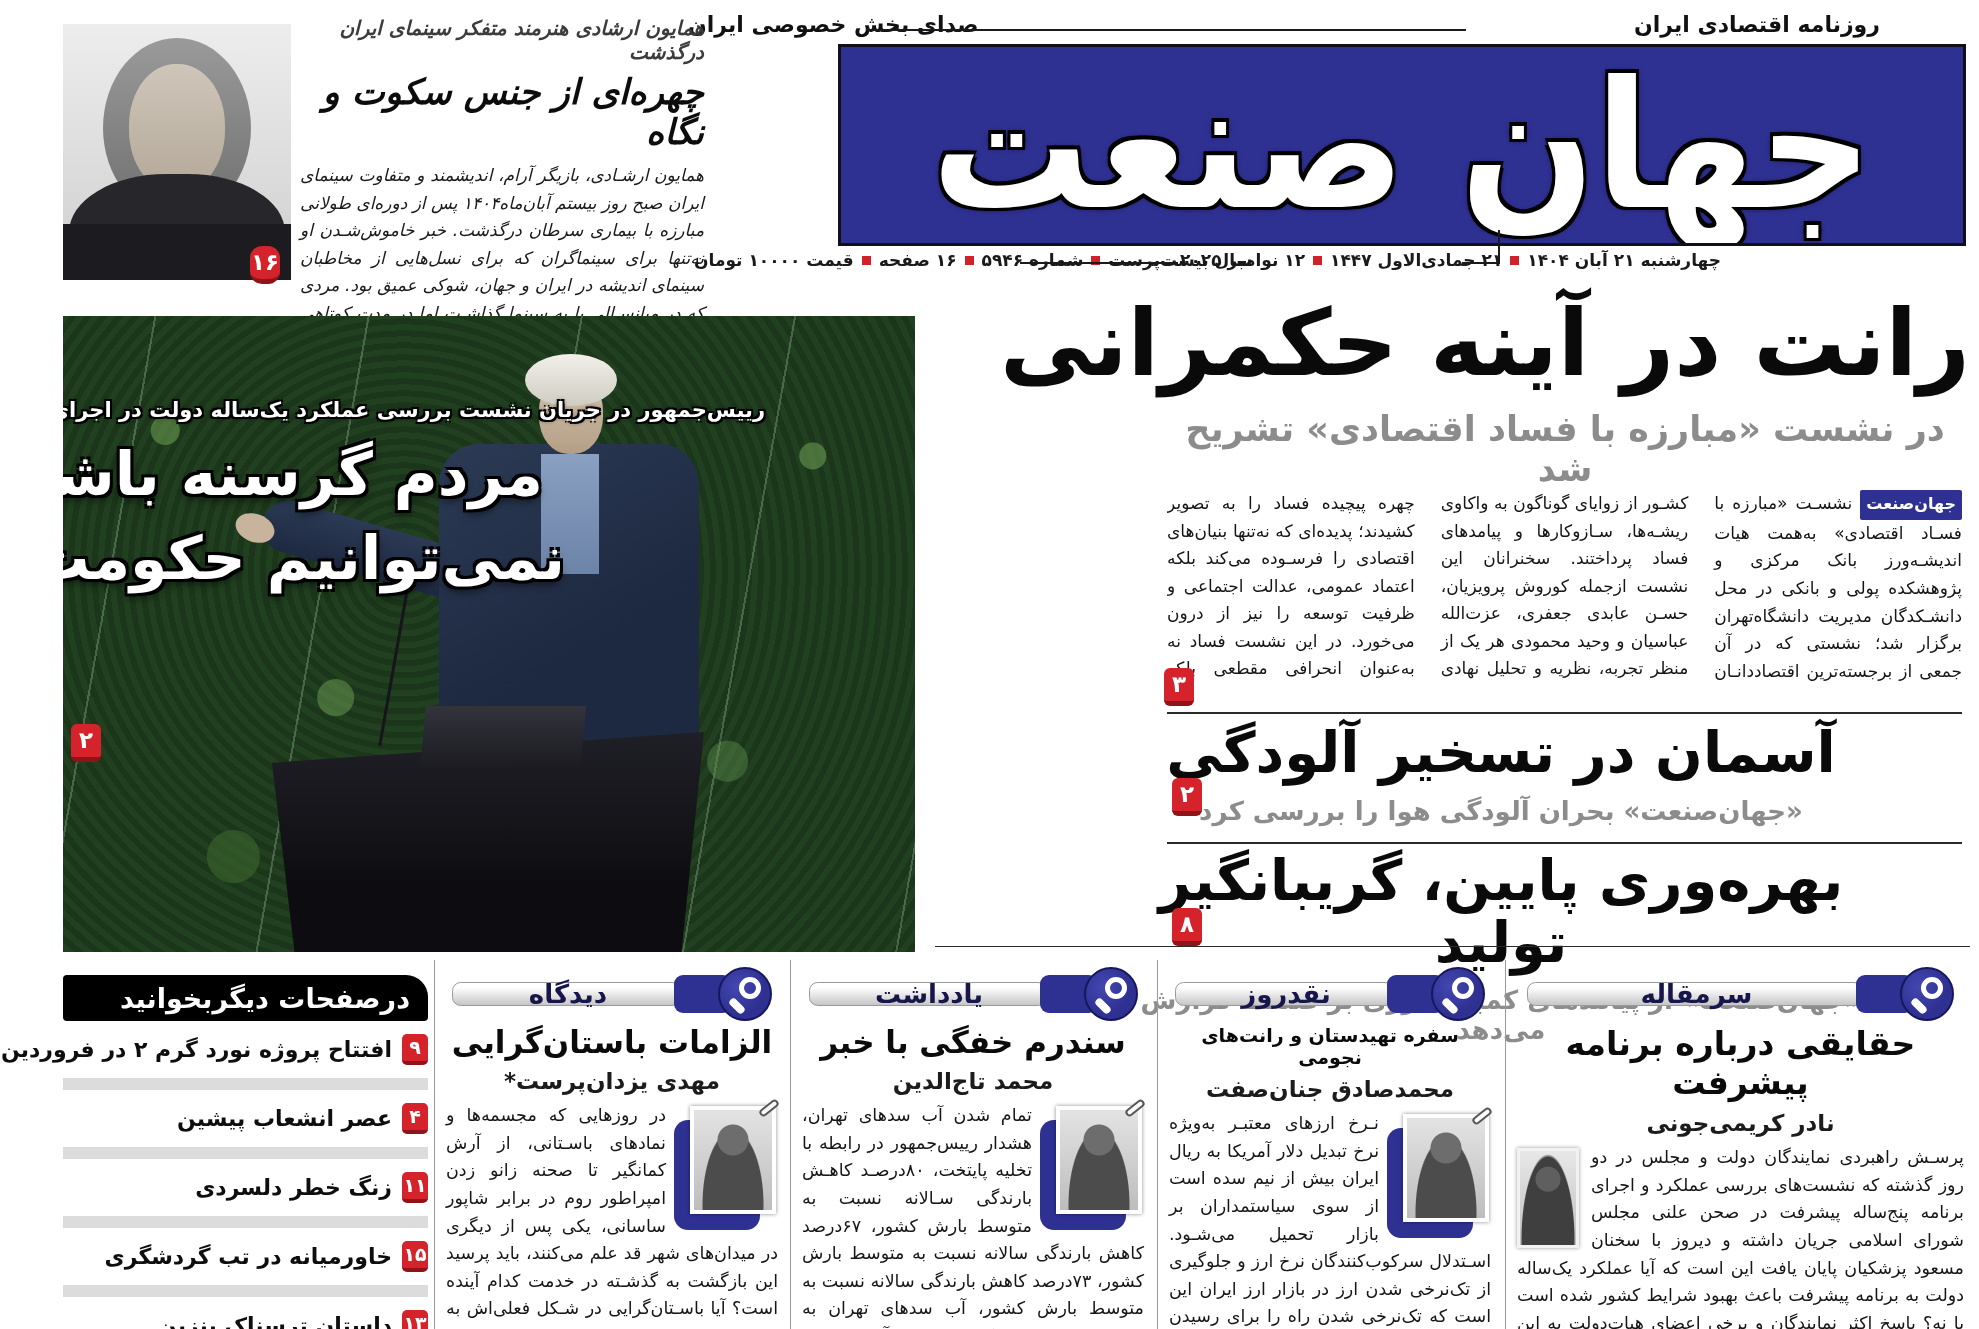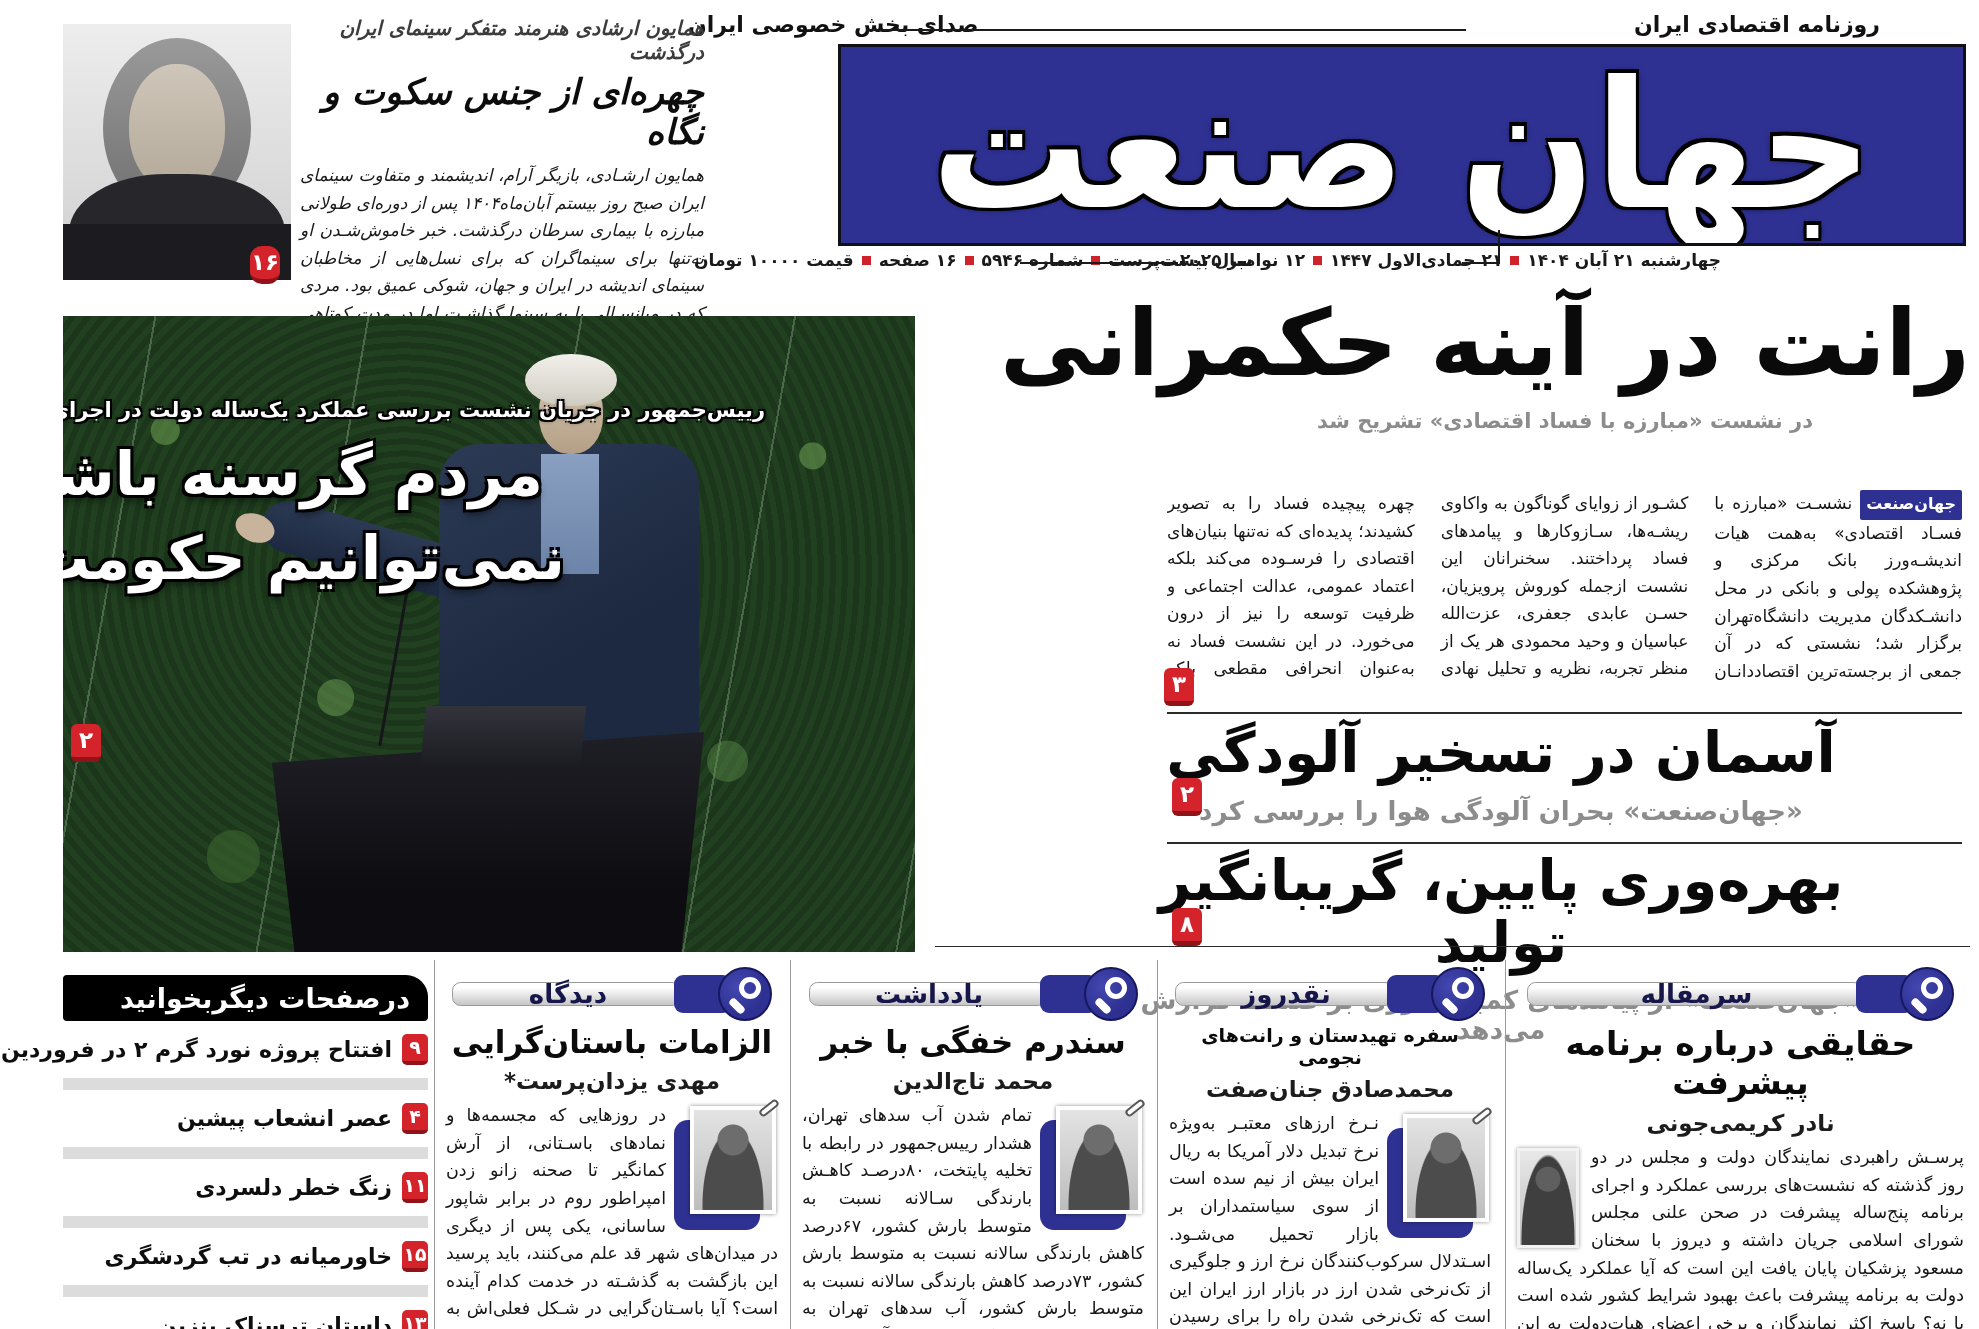--- a/index.html
+++ b/index.html
@@ -102,21 +102,21 @@
     text-shadow:2px 2px 0 #000,-2px 2px 0 #000,2px -2px 0 #000,-2px -2px 0 #000,0 0 5px #000; }
   .photo-h { position:absolute; white-space:nowrap; font-size:60px; font-weight:bold; color:#fff; line-height:1;
     text-shadow:3px 3px 0 #000,-3px 3px 0 #000,3px -3px 0 #000,-3px -3px 0 #000,0 5px 8px rgba(0,0,0,.55); }
   .photo-h1 { right:372px; top:128px; }
   .photo-h2 { right:350px; top:212px; }
   .photo-badge { left:8px; top:408px; }
 
   
   .lead-head-wrap { left:1160px; top:296px; width:810px; text-align:center; }
   .lead-headline { font-size:92px; font-weight:bold; color:#0a0a0a; line-height:1.05; white-space:nowrap; }
-  .lead-subhead { font-size:21px; font-weight:bold; color:#8c8c8c; margin-top:16px; }
+  .lead-subhead { font-size:35px; font-weight:bold; color:#8c8c8c; margin-top:16px; }
   .lead-body { left:1167px; top:490px; width:795px; height:214px; overflow:hidden;
     column-count:3; column-gap:26px;
     font-size:17px; line-height:1.62; text-align:justify; color:#151515; }
   .brand-chip { display:inline-block; background:#2e3192; color:#fff; font-weight:bold;
     font-size:16px; padding:1px 6px 3px; border-radius:2px; }
   .lead-badge { left:1164px; top:668px; }
 
   .teaser { left:1096px; width:810px; text-align:center; }
   .teaser-h { font-size:56px; font-weight:bold; color:#0a0a0a; line-height:1.1; }
   .teaser-s { font-size:26px; font-weight:bold; color:#8c8c8c; margin-top:12px; }

